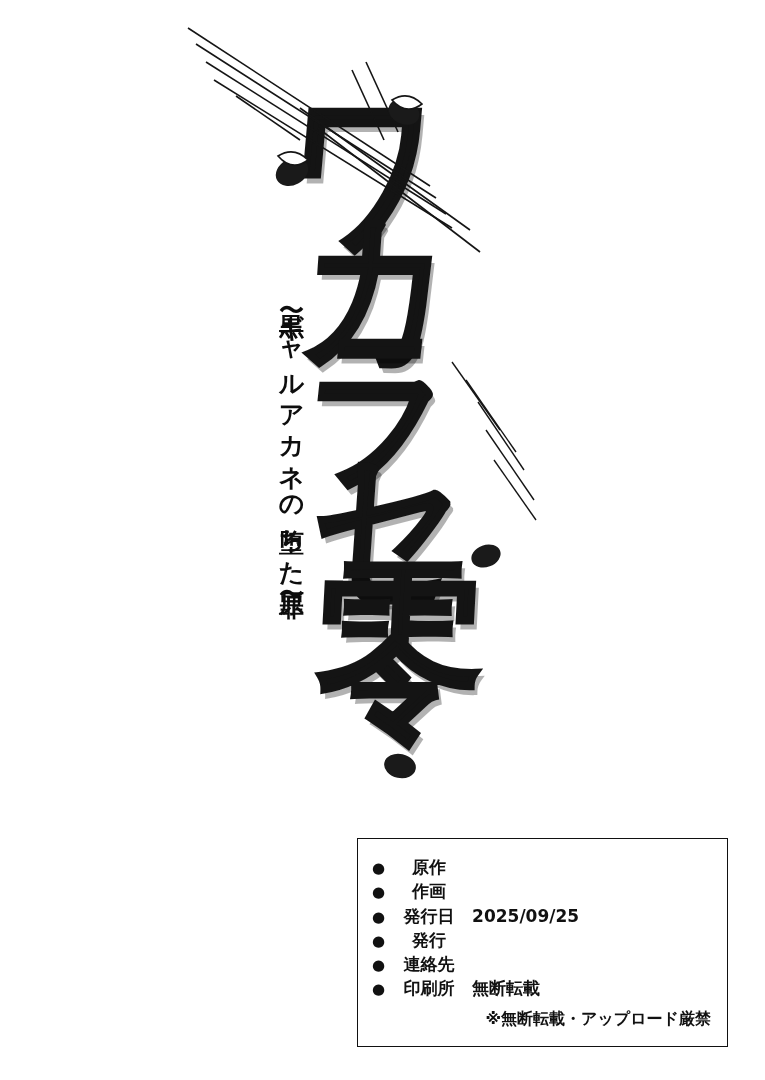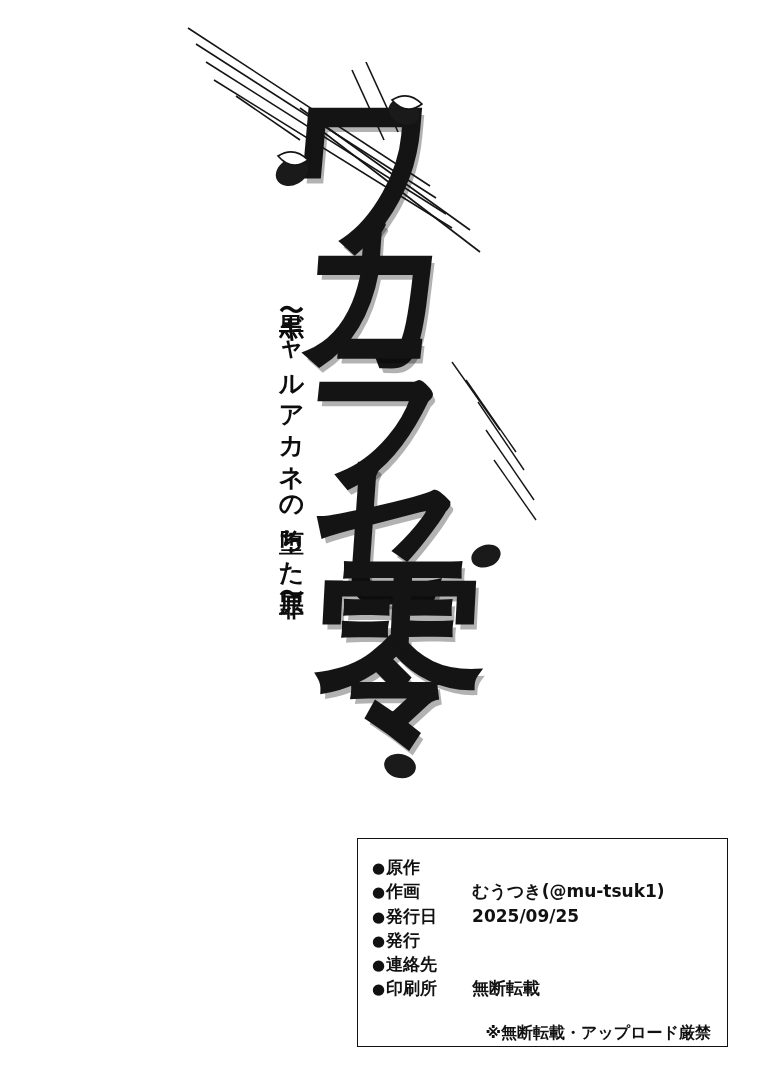--- a/index.html
+++ b/index.html
@@ -102,27 +102,28 @@
     font-weight: bold;
     white-space: nowrap;
   }
   .colophon-row .bullet {
     font-size: 15px;
     margin-right: 1px;
   }
   .colophon-row .lbl {
     width: 86px;
     flex: 0 0 86px;
+    text-align: center;
   }
   .colophon-row .val {
     font-family: "DejaVu Sans", sans-serif;
     font-weight: bold;
   }
   .colophon-note {
-    margin-top: 22px;
+    margin-top: 8px;
     text-align: right;
     font-family: "DejaVu Sans", sans-serif;
     font-weight: bold;
     font-size: 16px;
     white-space: nowrap;
     padding-right: 2px;
   }
 </style>
 </head>
 <body>
@@ -174,21 +175,20 @@
 <div class="colophon">
 
   <div class="colophon-row">
     <span class="bullet">●</span>
     <span class="lbl">原作</span>
   </div>
 
   <div class="colophon-row">
     <span class="bullet">●</span>
     <span class="lbl">作画</span>
-    <span class="val">むうつき(@mu-tsuk1)</span>
   </div>
 
   <div class="colophon-row">
     <span class="bullet">●</span>
     <span class="lbl">発行日</span>
     <span class="val">2025/09/25</span>
   </div>
 
   <div class="colophon-row">
     <span class="bullet">●</span>

